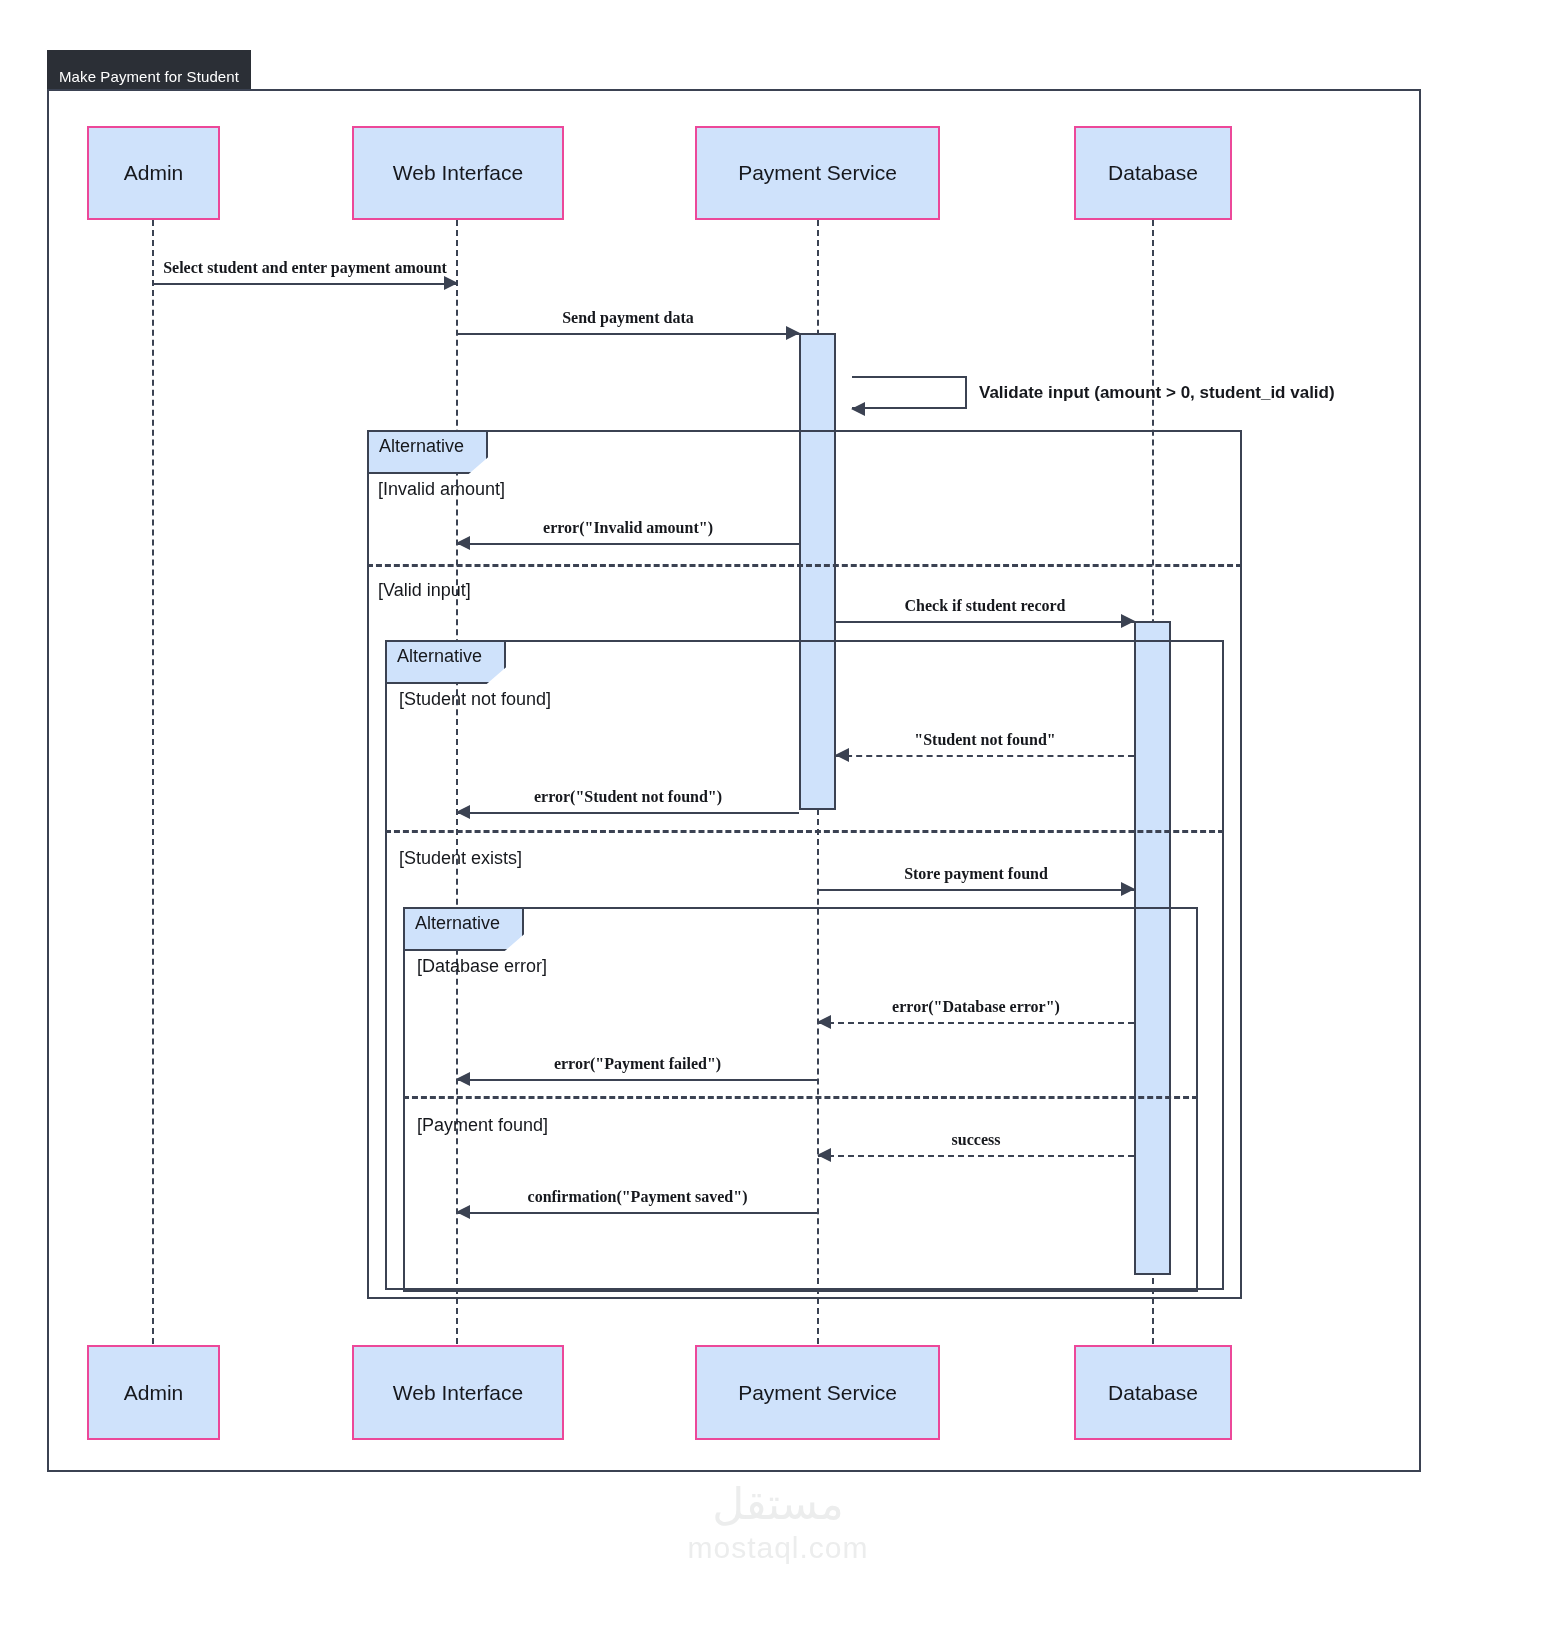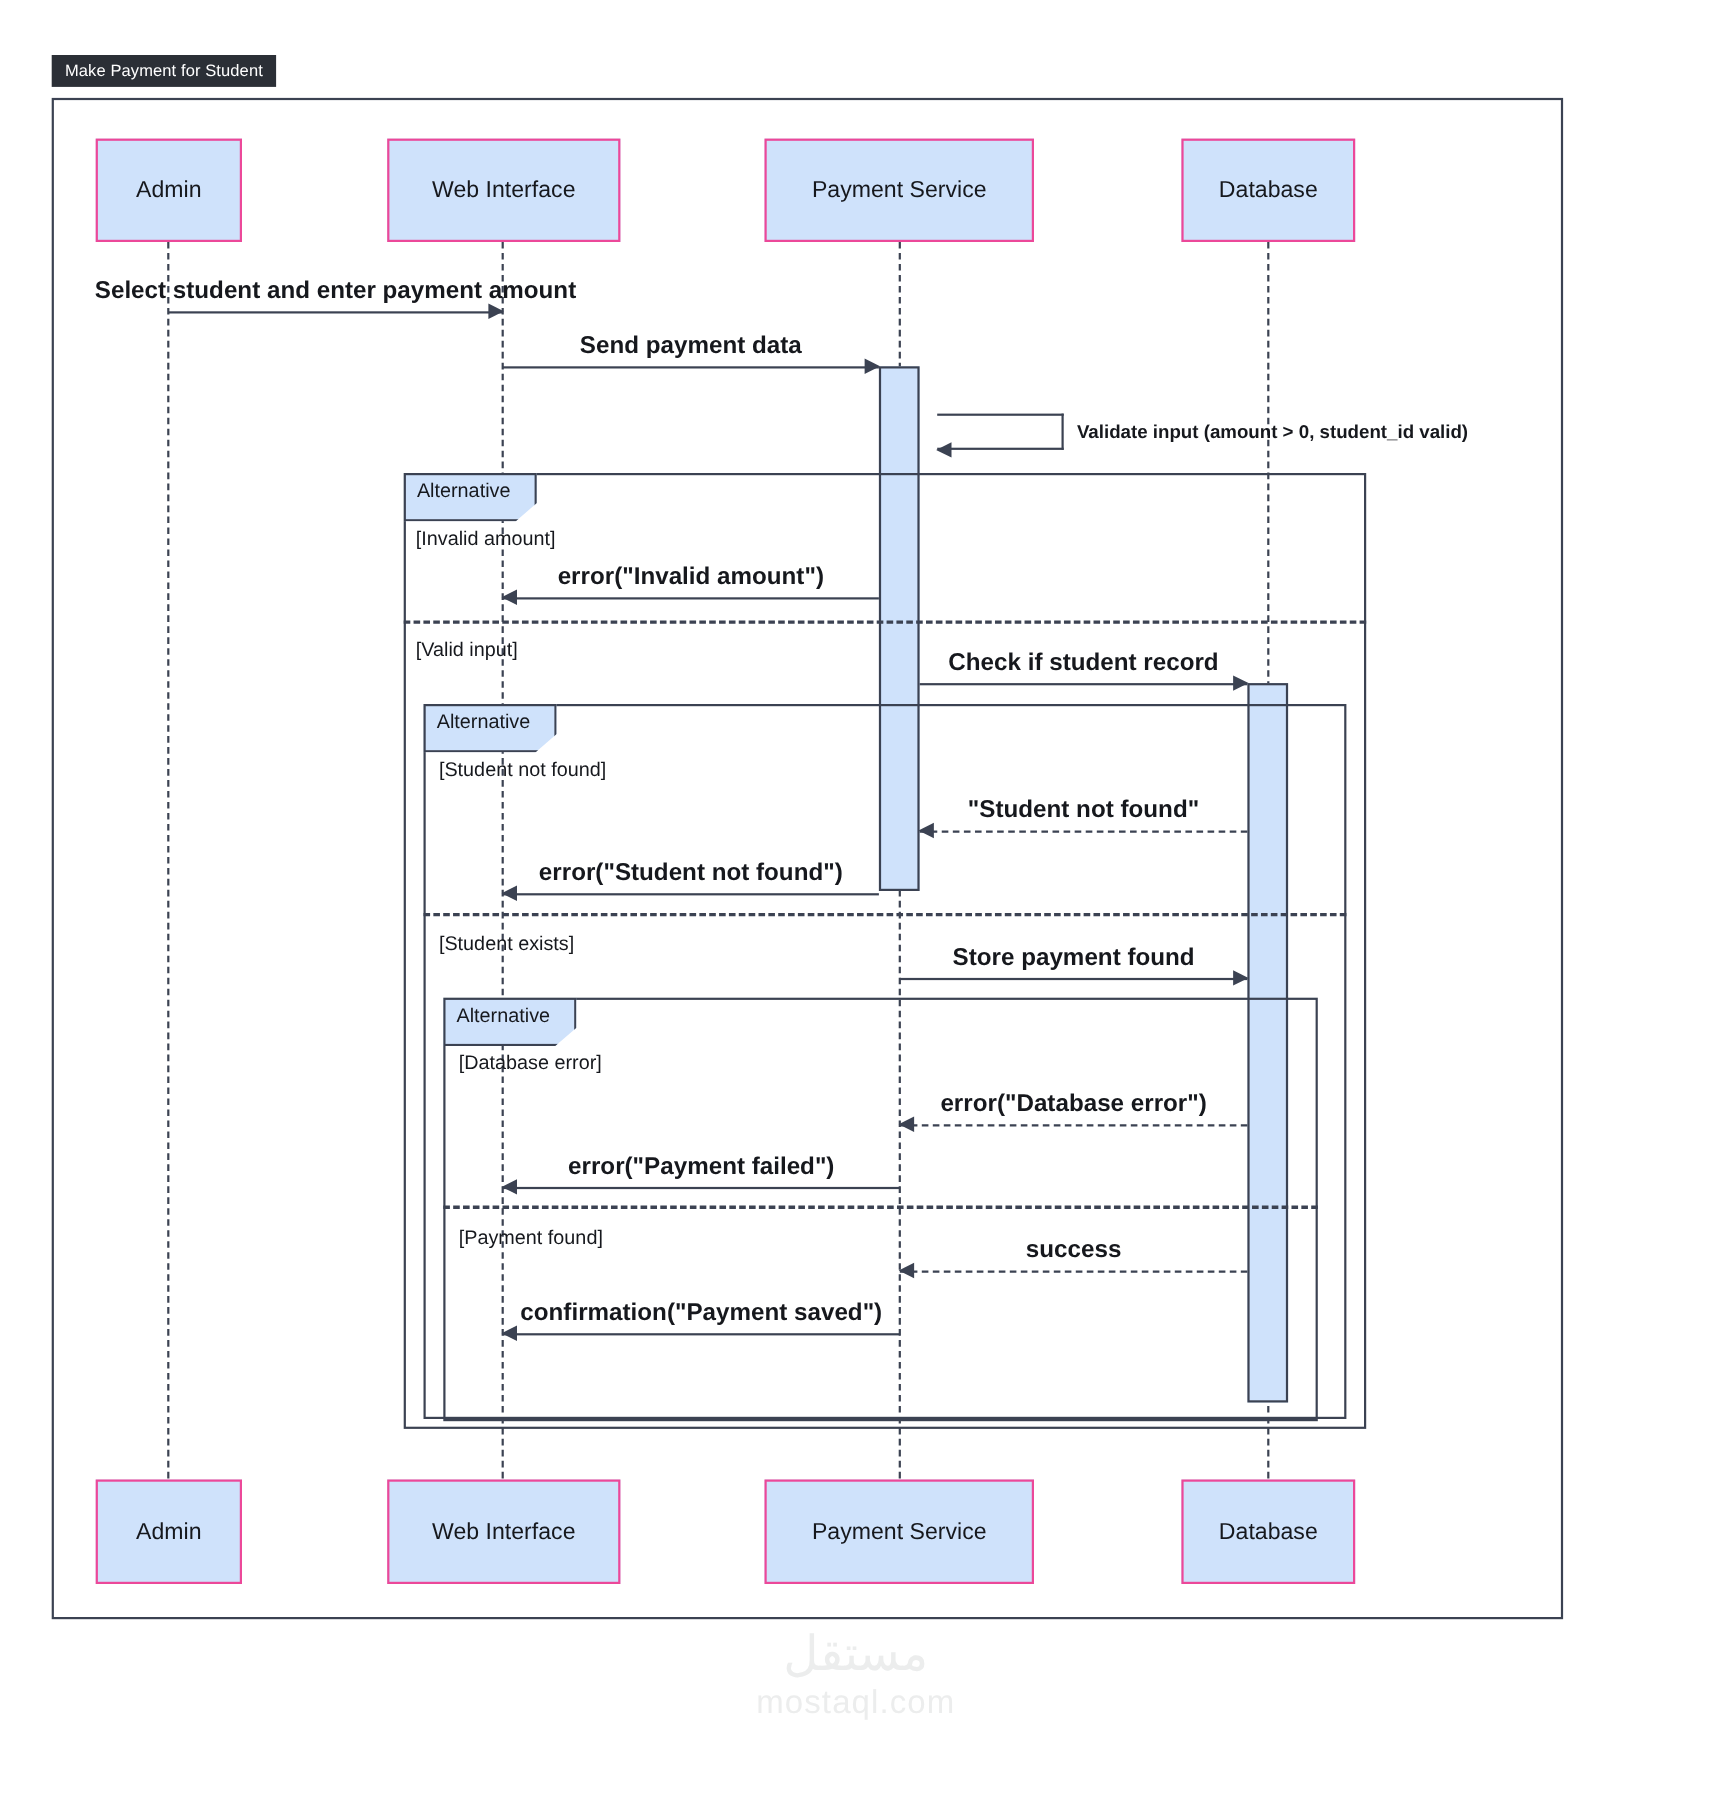--- a/index.html
+++ b/index.html
@@ -5,21 +5,21 @@
   html,body{margin:0;padding:0;background:#ffffff;}
   body{width:1556px;height:1642px;position:relative;overflow:hidden;
        font-family:"Liberation Sans","DejaVu Sans",sans-serif;
        -webkit-font-smoothing:antialiased;}
 
   
   #title-tab{
     position:absolute;left:47px;top:50px;height:29px;
     background:#2b2f36;color:#ffffff;
     font-size:15px;line-height:29px;
-    padding:0 12px;white-space:nowrap;
+    padding:12px 12px;white-space:nowrap;
     letter-spacing:.1px;
   }
 
   
   #diagram-frame{
     position:absolute;left:47px;top:89px;
     width:1374px;height:1383px;
     border:2px solid #3b4252;
     background:#ffffff;box-sizing:border-box;
   }
@@ -85,22 +85,23 @@
   .msg.dashed .line{border-top:2px dashed #3b4252;}
   .msg .head{
     position:absolute;top:-7px;width:0;height:0;
     border-top:7px solid transparent;
     border-bottom:7px solid transparent;
   }
   .msg.right .head{right:-1px;border-left:14px solid #3b4252;}
   .msg.left  .head{left:-1px; border-right:14px solid #3b4252;}
   .msg .label{
     position:absolute;bottom:6px;
-    font-size:22px;font-weight:bold;color:#16181d;
+    font-size:16px;font-weight:bold;color:#16181d;
     white-space:nowrap;
+    font-family:Liberation Serif, serif;
   }
   .msg .label.center{left:50%;transform:translateX(-50%);}
 
   
   .selfmsg{position:absolute;margin-left:16px;}
   .selfmsg .top,.selfmsg .bot{
     position:absolute;left:0;height:0;width:100%;
     border-top:2px solid #3b4252;
   }
   .selfmsg .top{top:0;}

